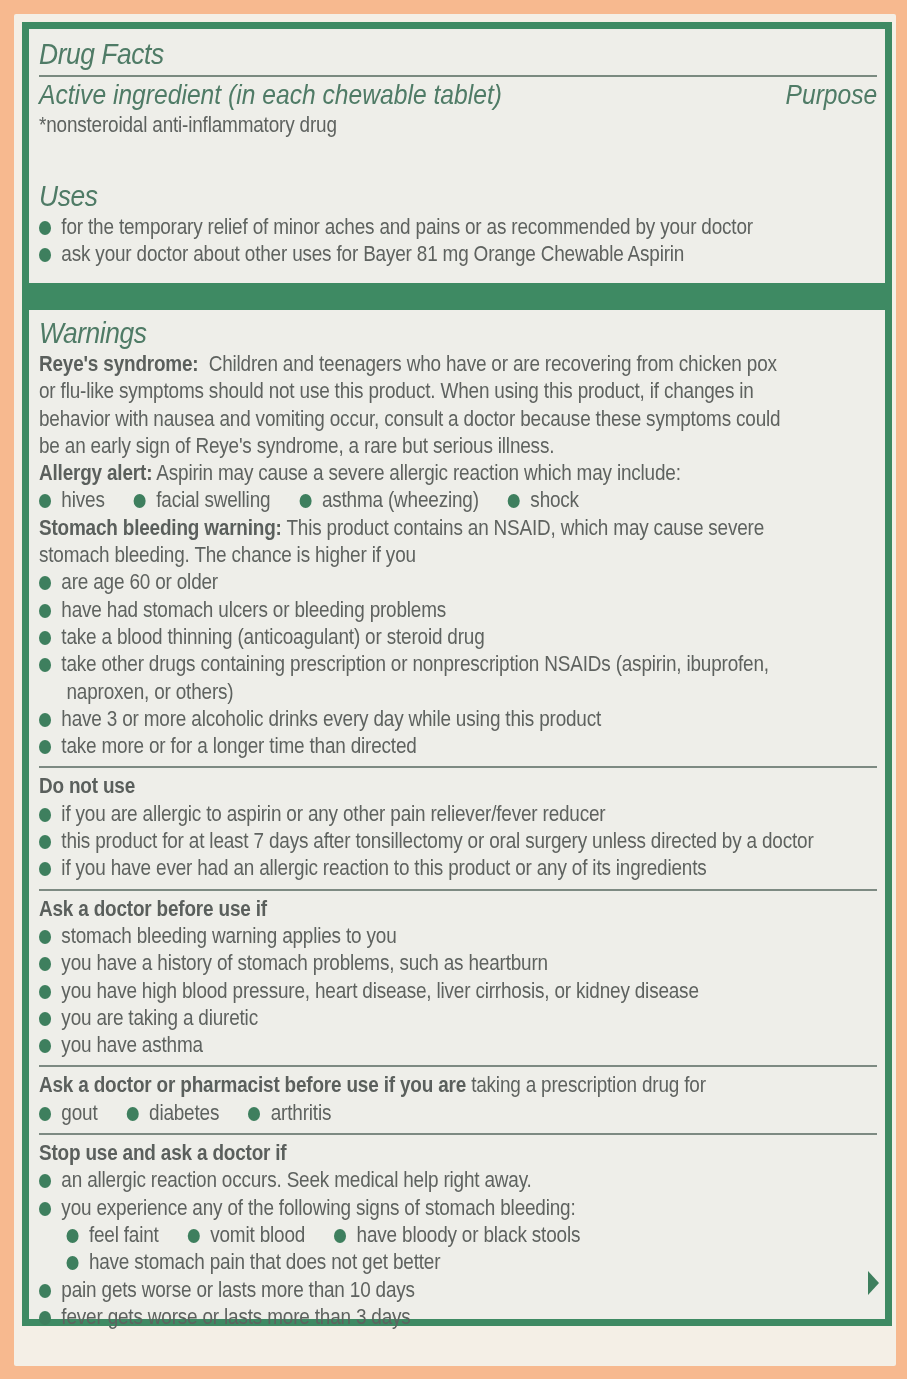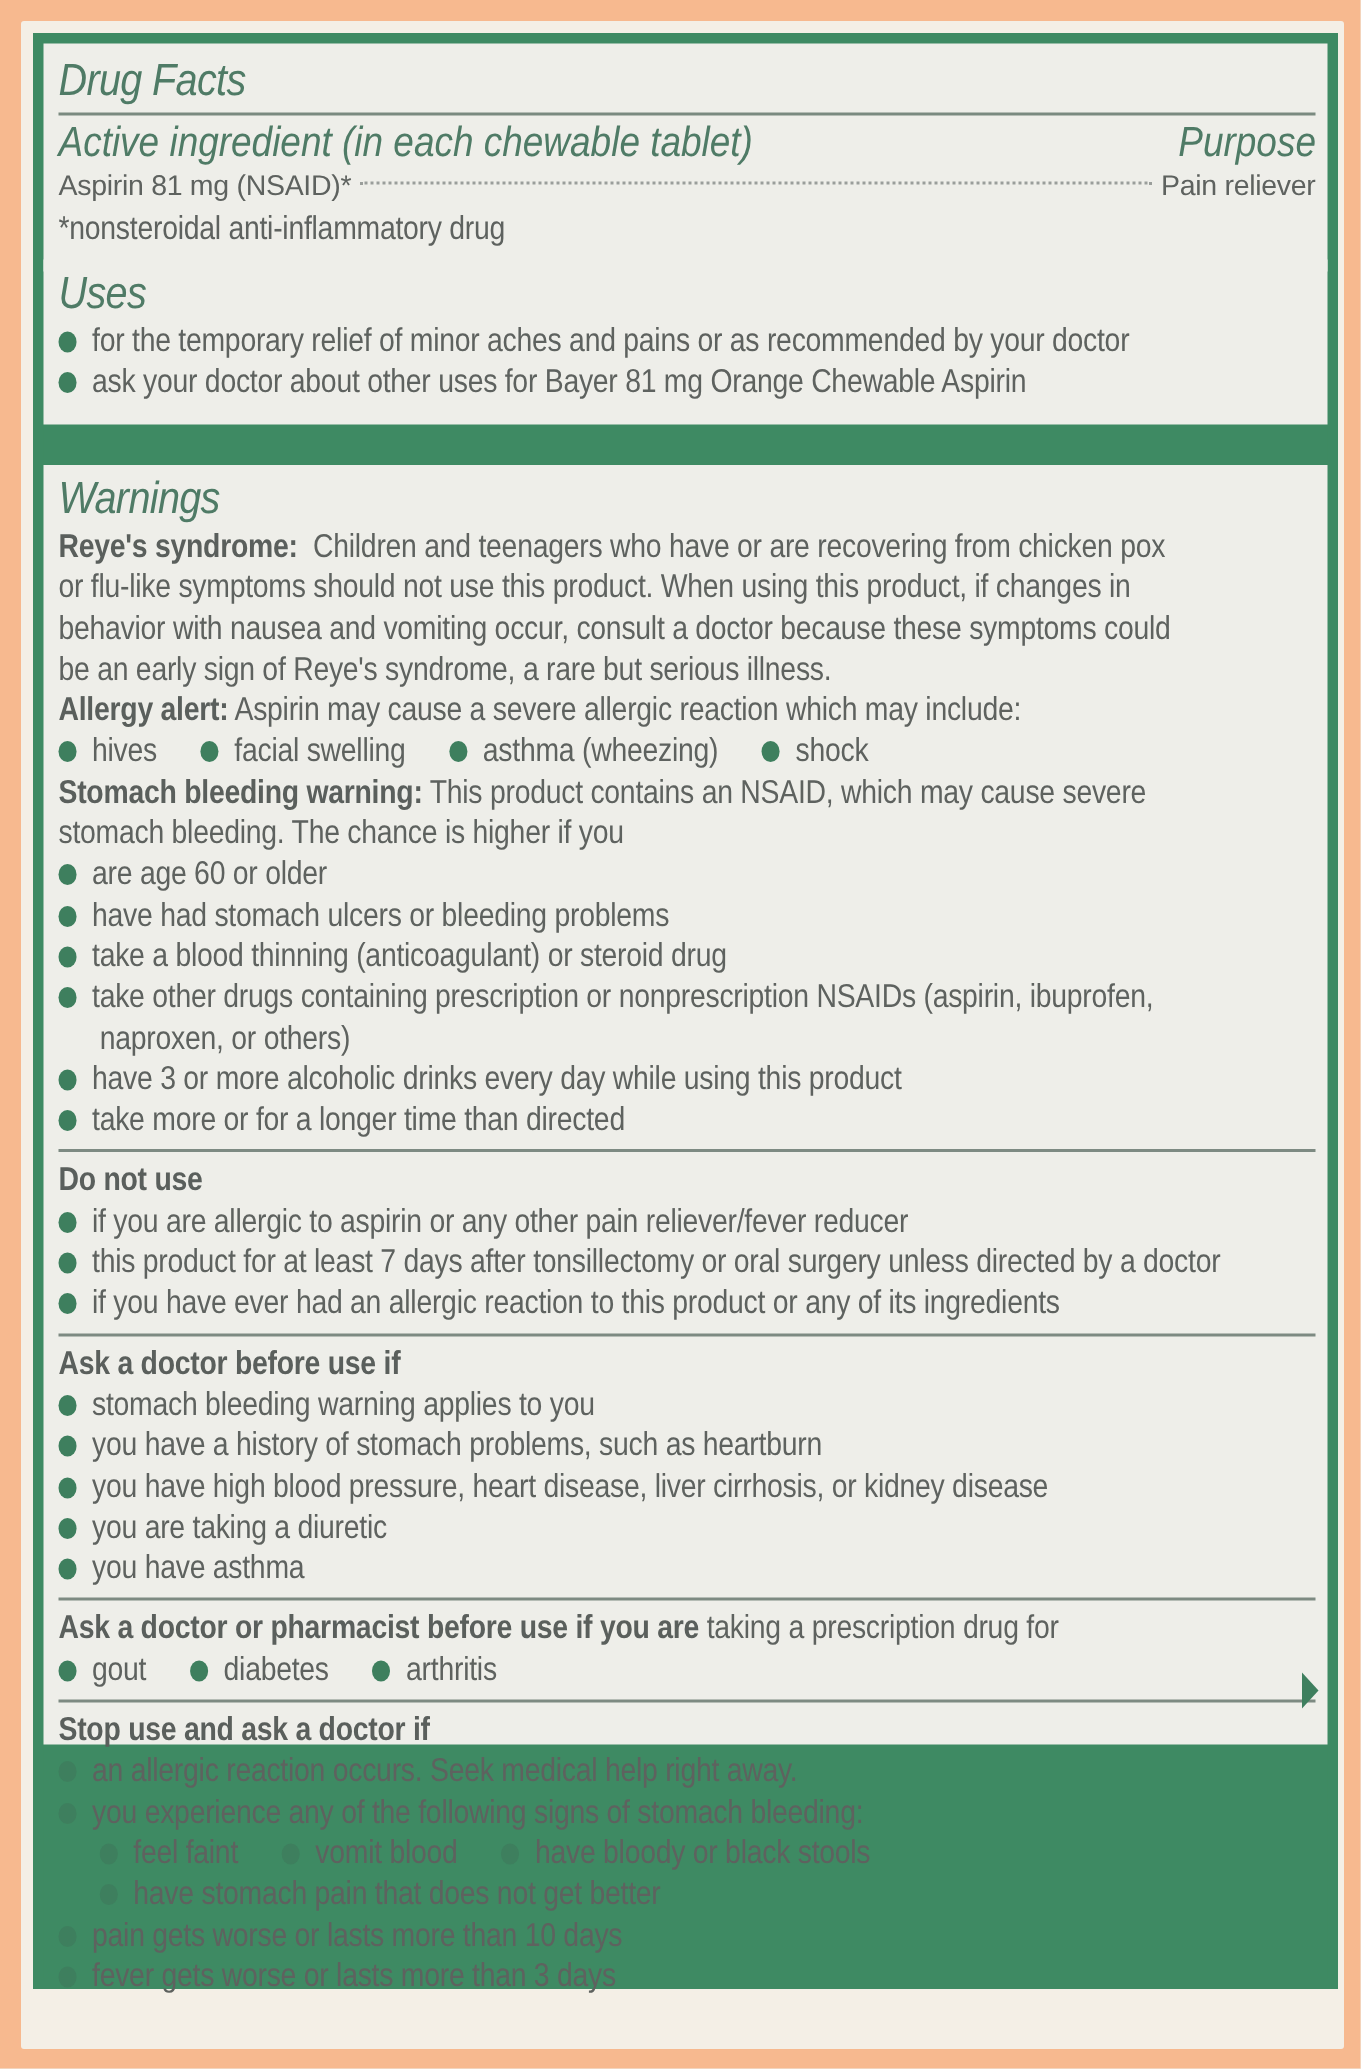--- a/index.html
+++ b/index.html
@@ -22,28 +22,28 @@
     box-sizing:content-box;
   }
   .panel {
     position:absolute; left:0; right:0;
     background:#eeeee9;
     padding:0 8px 4px 10px;
     box-sizing:border-box;
   }
   .panel1 { top:0; height:152px; }
   .panel2 { top:144px; height:110px; }
-  .panel3 { top:281px; height:853px; }
+  .panel3 { top:281px; height:1009px; }
   .big-title {
     font-style:italic; font-size:30px; color:#4f7b66;
     letter-spacing:-0.5px; transform:scaleX(0.88); transform-origin:left;
     white-space:nowrap; line-height:34px;
   }
   .rule { height:2px; background:#7a8a80; margin:4px 0 2px 0; }
-  .row { display:flex; justify-content:space-between; align-items:center; }
+  .row { display:flex; justify-content:space-between; align-items:flex-start; }
   .sub-title {
     font-style:italic; font-size:28px; color:#4f7b66; line-height:32px;
     transform:scaleX(0.88); transform-origin:left; white-space:nowrap;
   }
   .purpose { transform-origin:right; }
   .txt {
     font-size:22px; line-height:27.3px;
     transform:scaleX(0.86); transform-origin:left; white-space:nowrap;
     letter-spacing:-0.2px;
   }
@@ -69,25 +69,20 @@
 <div class="label-card"></div>
 
 <div class="frame">
 
   <div class="panel panel1">
     <div class="big-title" style="padding-top:8px">Drug Facts</div>
     <div class="rule"></div>
     <div class="row">
       <span class="sub-title">Active ingredient (in each chewable tablet)</span>
       <span class="sub-title purpose">Purpose</span>
-    </div>
-    <div class="row" style="font-size:22px;line-height:26px">
-      <span class="txt" style="transform:none;font-size:19px">Aspirin 81 mg (NSAID)*</span>
-      <span class="dots"></span>
-      <span class="txt" style="transform:none;font-size:19px">Pain reliever</span>
     </div>
     <div class="txt">*nonsteroidal anti-inflammatory drug</div>
   </div>
 
   <div class="panel panel2">
     <div class="big-title" style="padding-top:6px">Uses</div>
     <div class="txt"><span class="bullet"></span><span>for the temporary relief of minor aches and pains or as recommended by your doctor</span></div>
     <div class="txt"><span class="bullet"></span><span>ask your doctor about other uses for Bayer 81 mg Orange Chewable Aspirin</span></div>
   </div>
 

